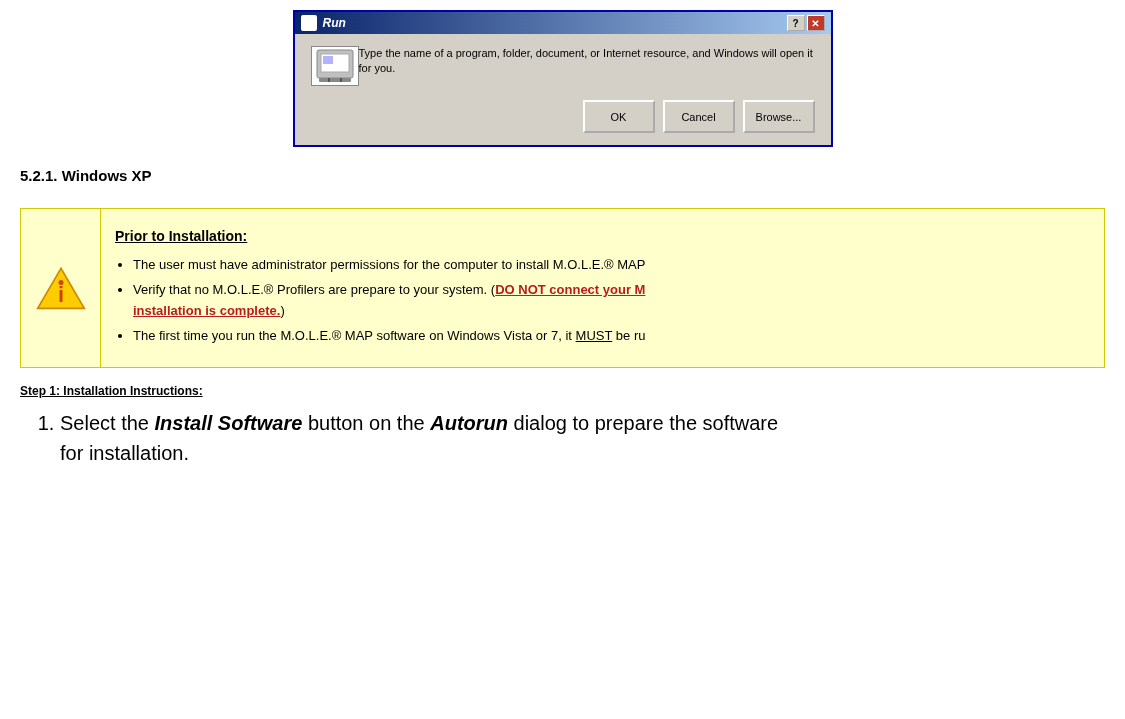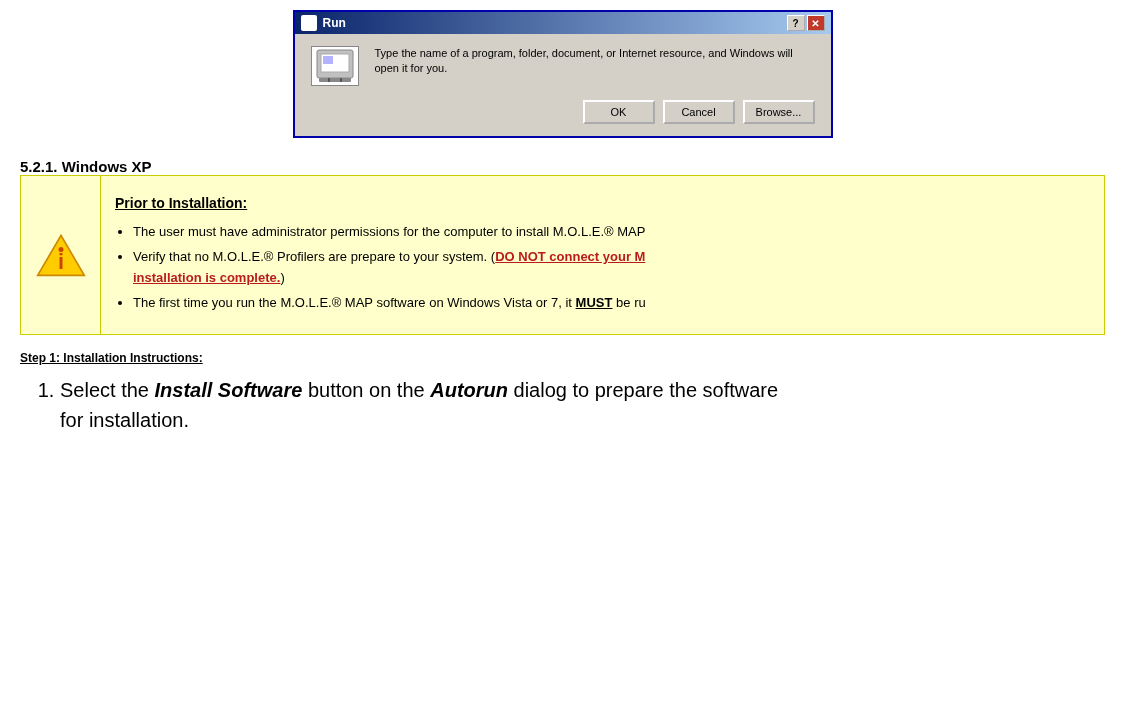--- a/index.html
+++ b/index.html
@@ -36,20 +36,21 @@
       align-items: center;
       justify-content: space-between;
       font-weight: bold;
       font-size: 12px;
     }
 
     .titlebar-left {
       display: flex;
       align-items: center;
       gap: 6px;
+      font-style: italic;
     }
 
     .titlebar-icon {
       width: 16px;
       height: 16px;
       background: #ffffff;
       border-radius: 2px;
       display: flex;
       align-items: center;
       justify-content: center;
@@ -80,21 +81,21 @@
       color: white;
     }
 
     .run-dialog-body {
       padding: 12px 16px;
     }
 
     .run-dialog-top {
       display: flex;
       align-items: flex-start;
-      gap: 16px;
+      gap: 0;
       margin-bottom: 14px;
     }
 
     .run-icon {
       width: 48px;
       height: 40px;
       flex-shrink: 0;
       border: 1px solid #888;
       background: #ffffff;
       display: flex;
@@ -148,33 +149,33 @@
     }
 
     .run-buttons {
       display: flex;
       justify-content: flex-end;
       gap: 8px;
     }
 
     .run-btn {
       min-width: 72px;
-      height: 24px;
+      height: 33px;
       background: #d4d0c8;
       border: 2px outset #ffffff;
       font-size: 11px;
       cursor: pointer;
       padding: 0 8px;
     }
 
     
     .section-heading {
       font-size: 15px;
       font-weight: bold;
-      margin-bottom: 0;
+      margin-bottom: 24px;
     }
 
     
     .info-box {
       display: flex;
       border: 1px solid #cccc00;
       background: #ffffcc;
       margin-bottom: 16px;
     }
 
@@ -217,21 +218,21 @@
     }
 
     .red-underline {
       color: #b91c1c;
       font-weight: bold;
       text-decoration: underline;
     }
 
     .underline-bold {
       text-decoration: underline;
-      font-weight: bold;
+      font-weight: normal;
     }
 
     
     .step-heading {
       font-weight: bold;
       text-decoration: underline;
       font-size: 12px;
       margin-bottom: 10px;
     }
 

